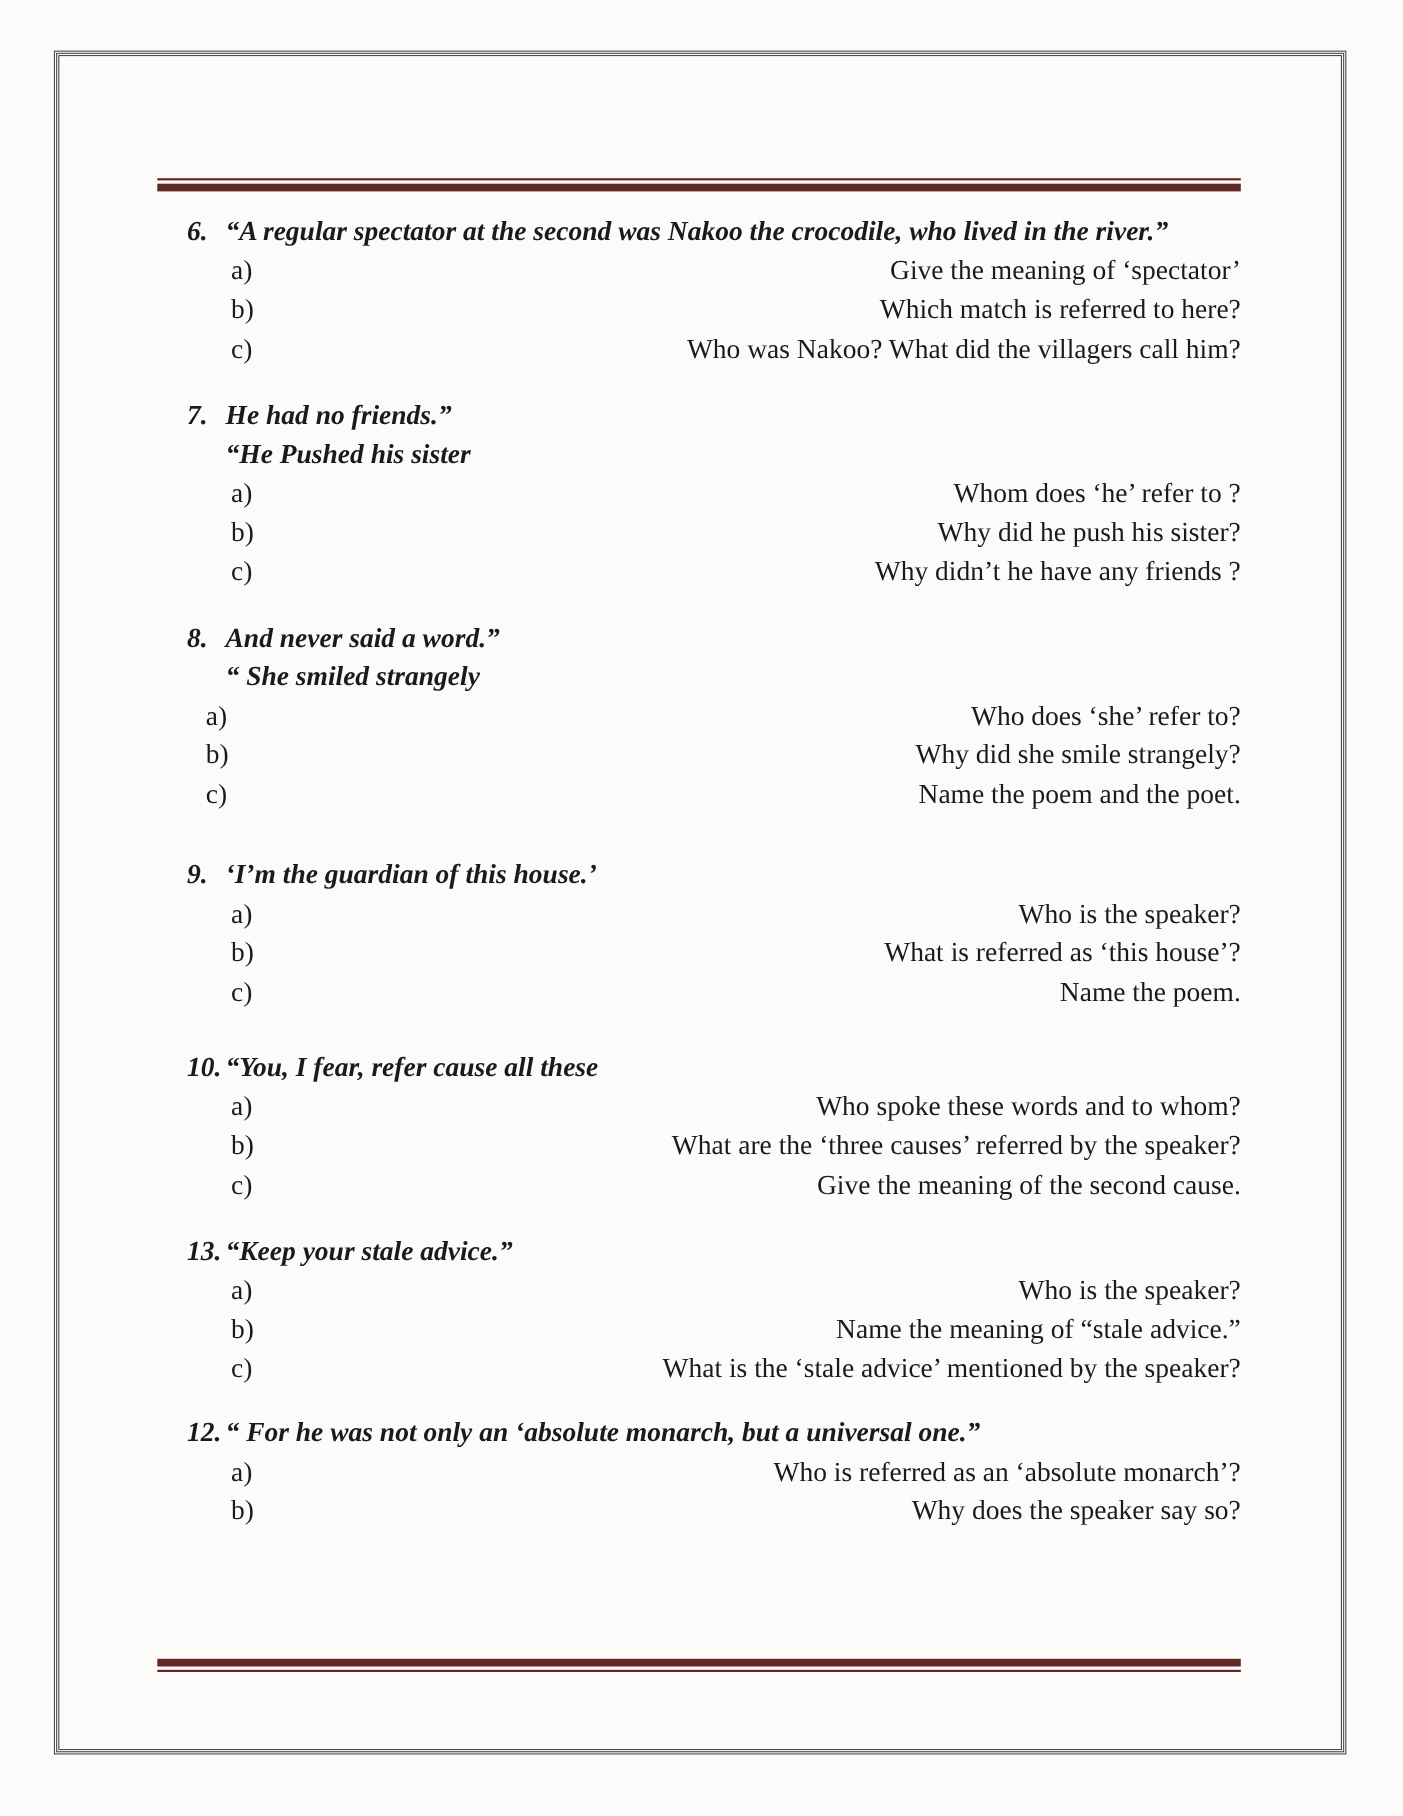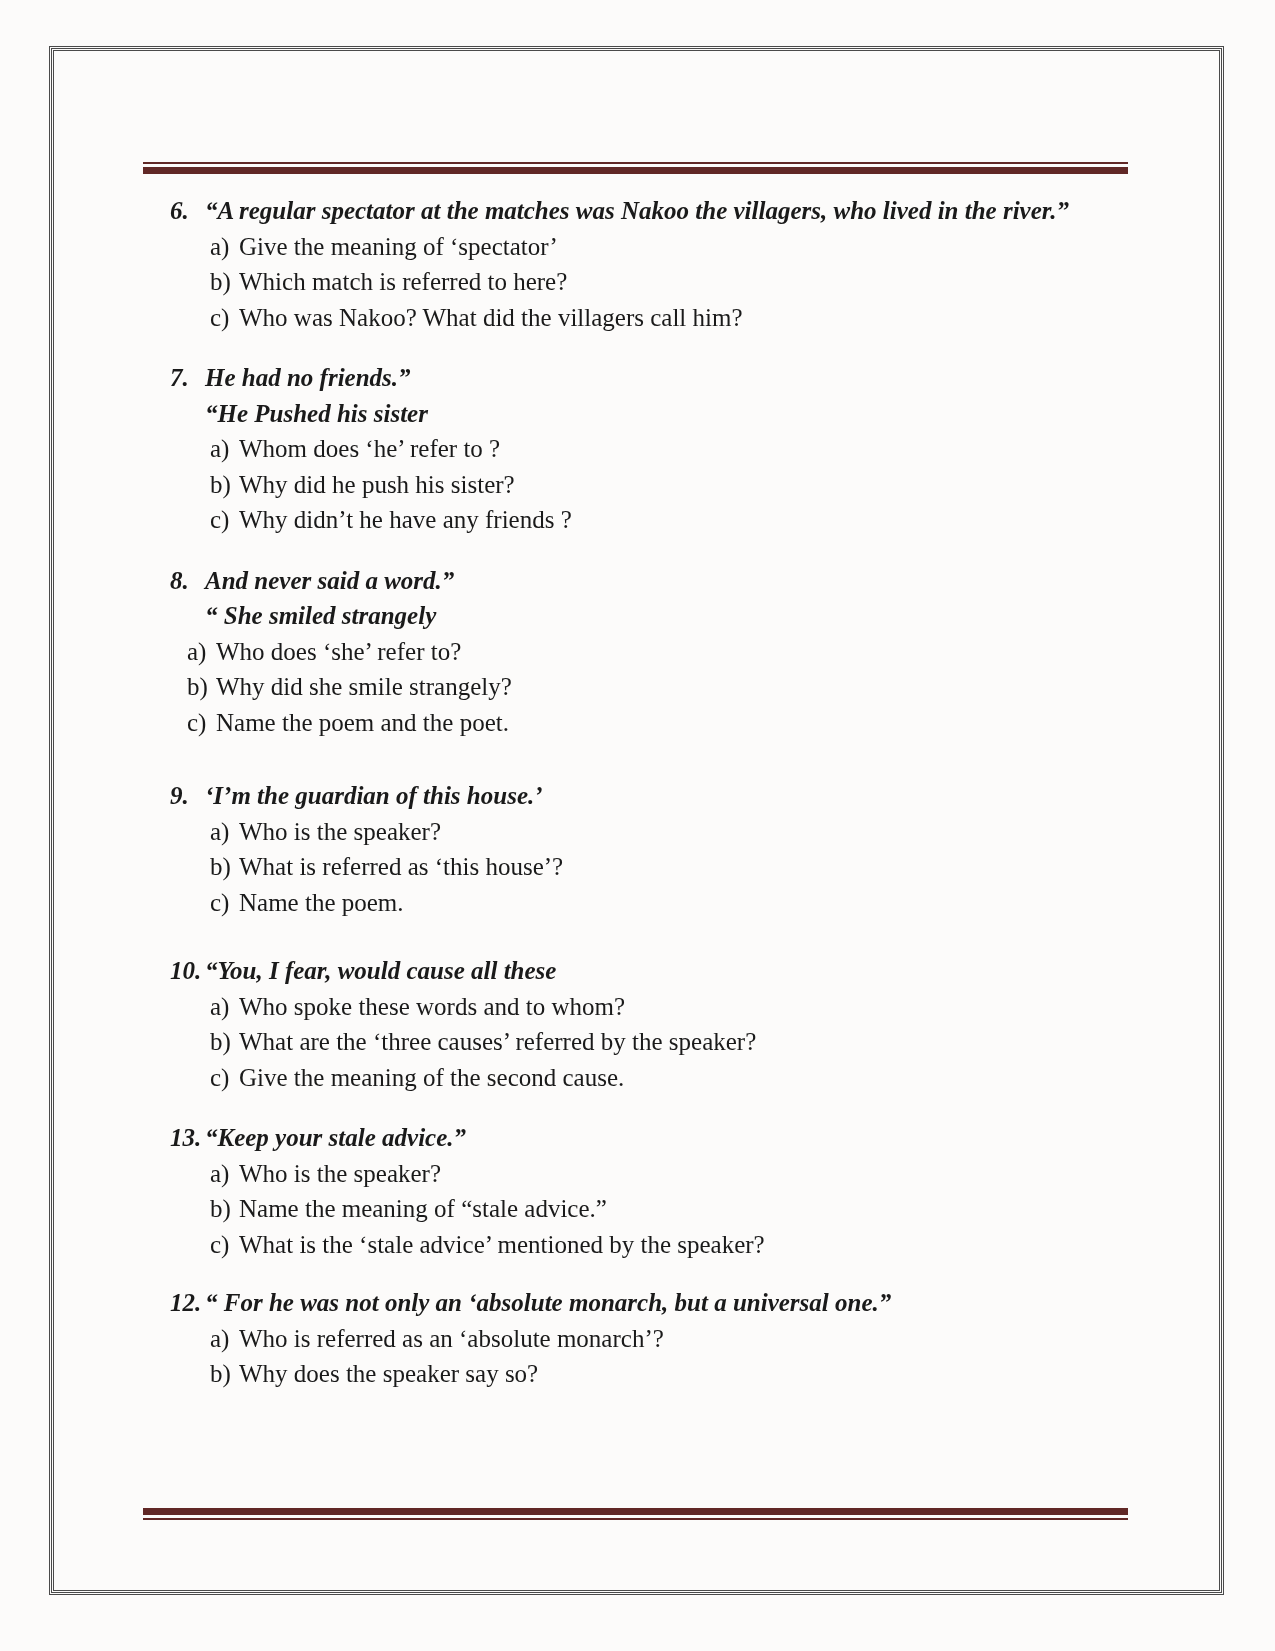--- a/index.html
+++ b/index.html
@@ -44,39 +44,39 @@
   .q-num{
     position:absolute;left:27px;top:0;
     font-weight:bold;font-style:italic;
   }
   .q-line{font-weight:bold;font-style:italic;}
   .q-line.justify{text-align:justify;}
   .q-line.indent2{padding-left:10px;}
   .option{display:flex;margin-left:5px;}
   .option.outdent{margin-left:-18px;}
   .opt-label{flex:none;width:29px;}
-  .opt-text{flex:1;}
+  .opt-text{flex:1;text-align:right;}
 </style>
 </head>
 <body style="background: rgb(252, 251, 250);">
 
 <div class="frame">
   <div class="frame-inner"></div>
 </div>
 
 <div class="rule top">
   <div class="thin"></div>
   <div class="gap"></div>
   <div class="thick"></div>
 </div>
 
 <div class="content">
     <div class="question">
       <span class="q-num">6.</span>
-      <div class="q-line justify">“A regular spectator at the matches was Nakoo the villagers, who lived in the river.”</div>
+      <div class="q-line justify">“A regular spectator at the second was Nakoo the crocodile, who lived in the river.”</div>
       <div class="option">
         <span class="opt-label">a)</span>
         <span class="opt-text">Give the meaning of ‘spectator’</span>
       </div>
       <div class="option">
         <span class="opt-label">b)</span>
         <span class="opt-text">Which match is referred to here?</span>
       </div>
       <div class="option">
         <span class="opt-label">c)</span>
@@ -128,21 +128,21 @@
         <span class="opt-label">b)</span>
         <span class="opt-text">What is referred as ‘this house’?</span>
       </div>
       <div class="option">
         <span class="opt-label">c)</span>
         <span class="opt-text">Name the poem.</span>
       </div>
     </div>
     <div class="question">
       <span class="q-num">10.</span>
-      <div class="q-line">“You, I fear, would cause all these</div>
+      <div class="q-line">“You, I fear, refer cause all these</div>
       <div class="option">
         <span class="opt-label">a)</span>
         <span class="opt-text">Who spoke these words and to whom?</span>
       </div>
       <div class="option">
         <span class="opt-label">b)</span>
         <span class="opt-text">What are the ‘three causes’ referred by the speaker?</span>
       </div>
       <div class="option">
         <span class="opt-label">c)</span>

